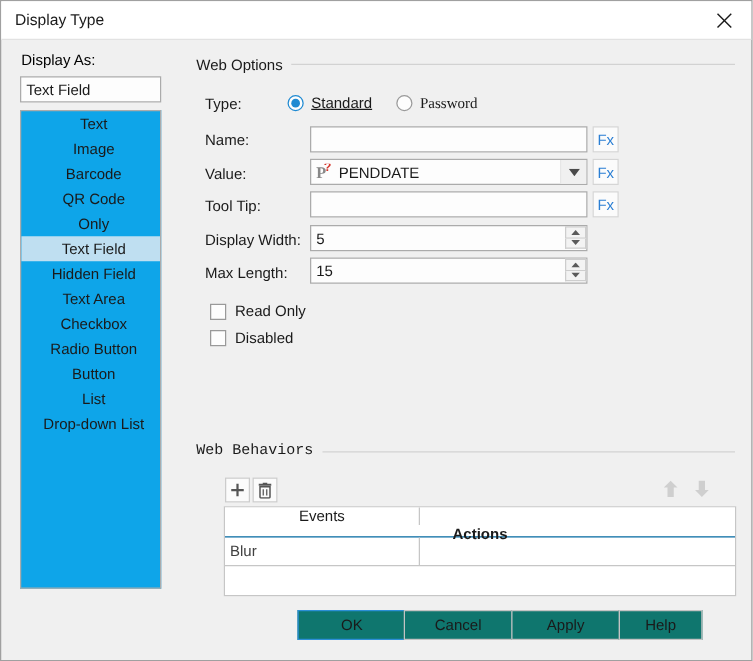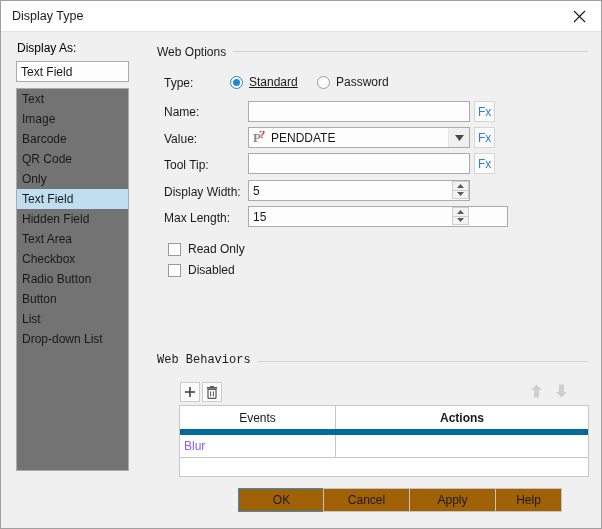--- a/index.html
+++ b/index.html
@@ -77,22 +77,23 @@
     line-height: 19px;
     outline: none;
   }
   .listbox {
     position: absolute;
     left: 15px; top: 87px;
     width: 113px;
     height: 383px;
     box-sizing: border-box;
     border: 1px solid #ababab;
-    background: #737373;
+    background: #0ea5e9;
     overflow: hidden;
+    text-align: center;
   }
   .list-item {
     height: 20px;
     line-height: 20px;
     padding-left: 5px;
     font-size: 12px;
     color: #1a1a1a;
     white-space: nowrap;
     cursor: default;
   }
@@ -296,55 +297,56 @@
     left: 178px; top: 404px;
     width: 410px;
     height: 72px;
     box-sizing: border-box;
     border: 1px solid #c6c6c6;
     background: #ffffff;
   }
   .grid-head {
     display: flex;
     height: 23px;
-    border-bottom: 6px solid #0369a1;
+    border-bottom: 1px solid #0369a1;
     background: #ffffff;
+    flex-direction: column;
   }
   .grid-head > div {
     display: flex;
     align-items: center;
     justify-content: center;
     font-size: 12px;
     color: #1a1a1a;
     box-sizing: border-box;
   }
   .col-ev { width: 156px; border-right: 1px solid #c6c6c6; }
   .col-ac { flex: 1; font-weight: bold; }
   .grid-row {
     display: flex;
     height: 22px;
     border-bottom: 1px solid #c6c6c6;
   }
   .grid-row > div {
     display: flex;
     align-items: center;
     font-size: 12px;
-    color: #8b5cf6;
+    color: #404040;
     padding-left: 4px;
     box-sizing: border-box;
   }
   .grid-blank { height: 25px; }
 
   
   .btn {
     position: absolute;
     height: 24px;
     box-sizing: border-box;
     border: 1px solid #c3c3c3;
-    background: #a16207;
+    background: #0f766e;
     font-family: "Liberation Sans", sans-serif;
     font-size: 12px;
     color: #1a1a1a;
     display: flex;
     align-items: center;
     justify-content: center;
     cursor: default;
     padding: 0;
   }
   .btn.default {
@@ -386,21 +388,21 @@
     </div>
 
   <div class="group-title" style="left:156px; top:44px;">Web Options</div>
   <div class="group-line" style="left:225px; top:50px; width:362px;"></div>
 
   <div class="flabel" style="left:163px; top:75px;">Type:</div>
   <div class="radio-row" style="left:229px; top:74px;text-decoration:underline;">
     <span class="radio on"></span>
     <span>Standard</span>
   </div>
-  <div class="radio-row" style="left:316px; top:74px;">
+  <div class="radio-row" style="left:316px; top:74px;font-family:Liberation Serif, serif;">
     <span class="radio"></span>
     <span>Password</span>
   </div>
 
   <div class="flabel" style="left:163px; top:104px;">Name:</div>
   <input class="tinput" style="left: 247px; top: 100px; width: 222px; height: 21px;" value="">
   <div class="fx" style="left:473px; top:100px;">Fx</div>
 
   <div class="flabel" style="left:163px; top:131px;">Value:</div>
   <div class="combo" style="left:247px; top:126px; width:222px; height:21px;">
@@ -435,21 +437,21 @@
       <div>
           <svg width="7" height="4" viewBox="0 0 7 4">
             <polygon points="0,0 7,0 3.5,4" fill="#5a5a5a"></polygon>
           </svg>
         </div>
     </span>
   </div>
 
   <div class="flabel" style="left:163px; top:210px;">Max Length:</div>
   <div style="position:absolute; left:247px; top:205px; width:222px; height:21px;">
-    <input class="tinput" style="left: 0px; top: 0px; width: 260px; height: 21px;" value="15">
+    <input class="tinput" style="left: 0px; top: 0px; width: 222px; height: 21px;" value="15">
     <span class="spin">
       <div>
           <svg width="7" height="4" viewBox="0 0 7 4">
             <polygon points="3.5,0 7,4 0,4" fill="#5a5a5a"></polygon>
           </svg>
         </div>
       <div>
           <svg width="7" height="4" viewBox="0 0 7 4">
             <polygon points="0,0 7,0 3.5,4" fill="#5a5a5a"></polygon>
           </svg>

